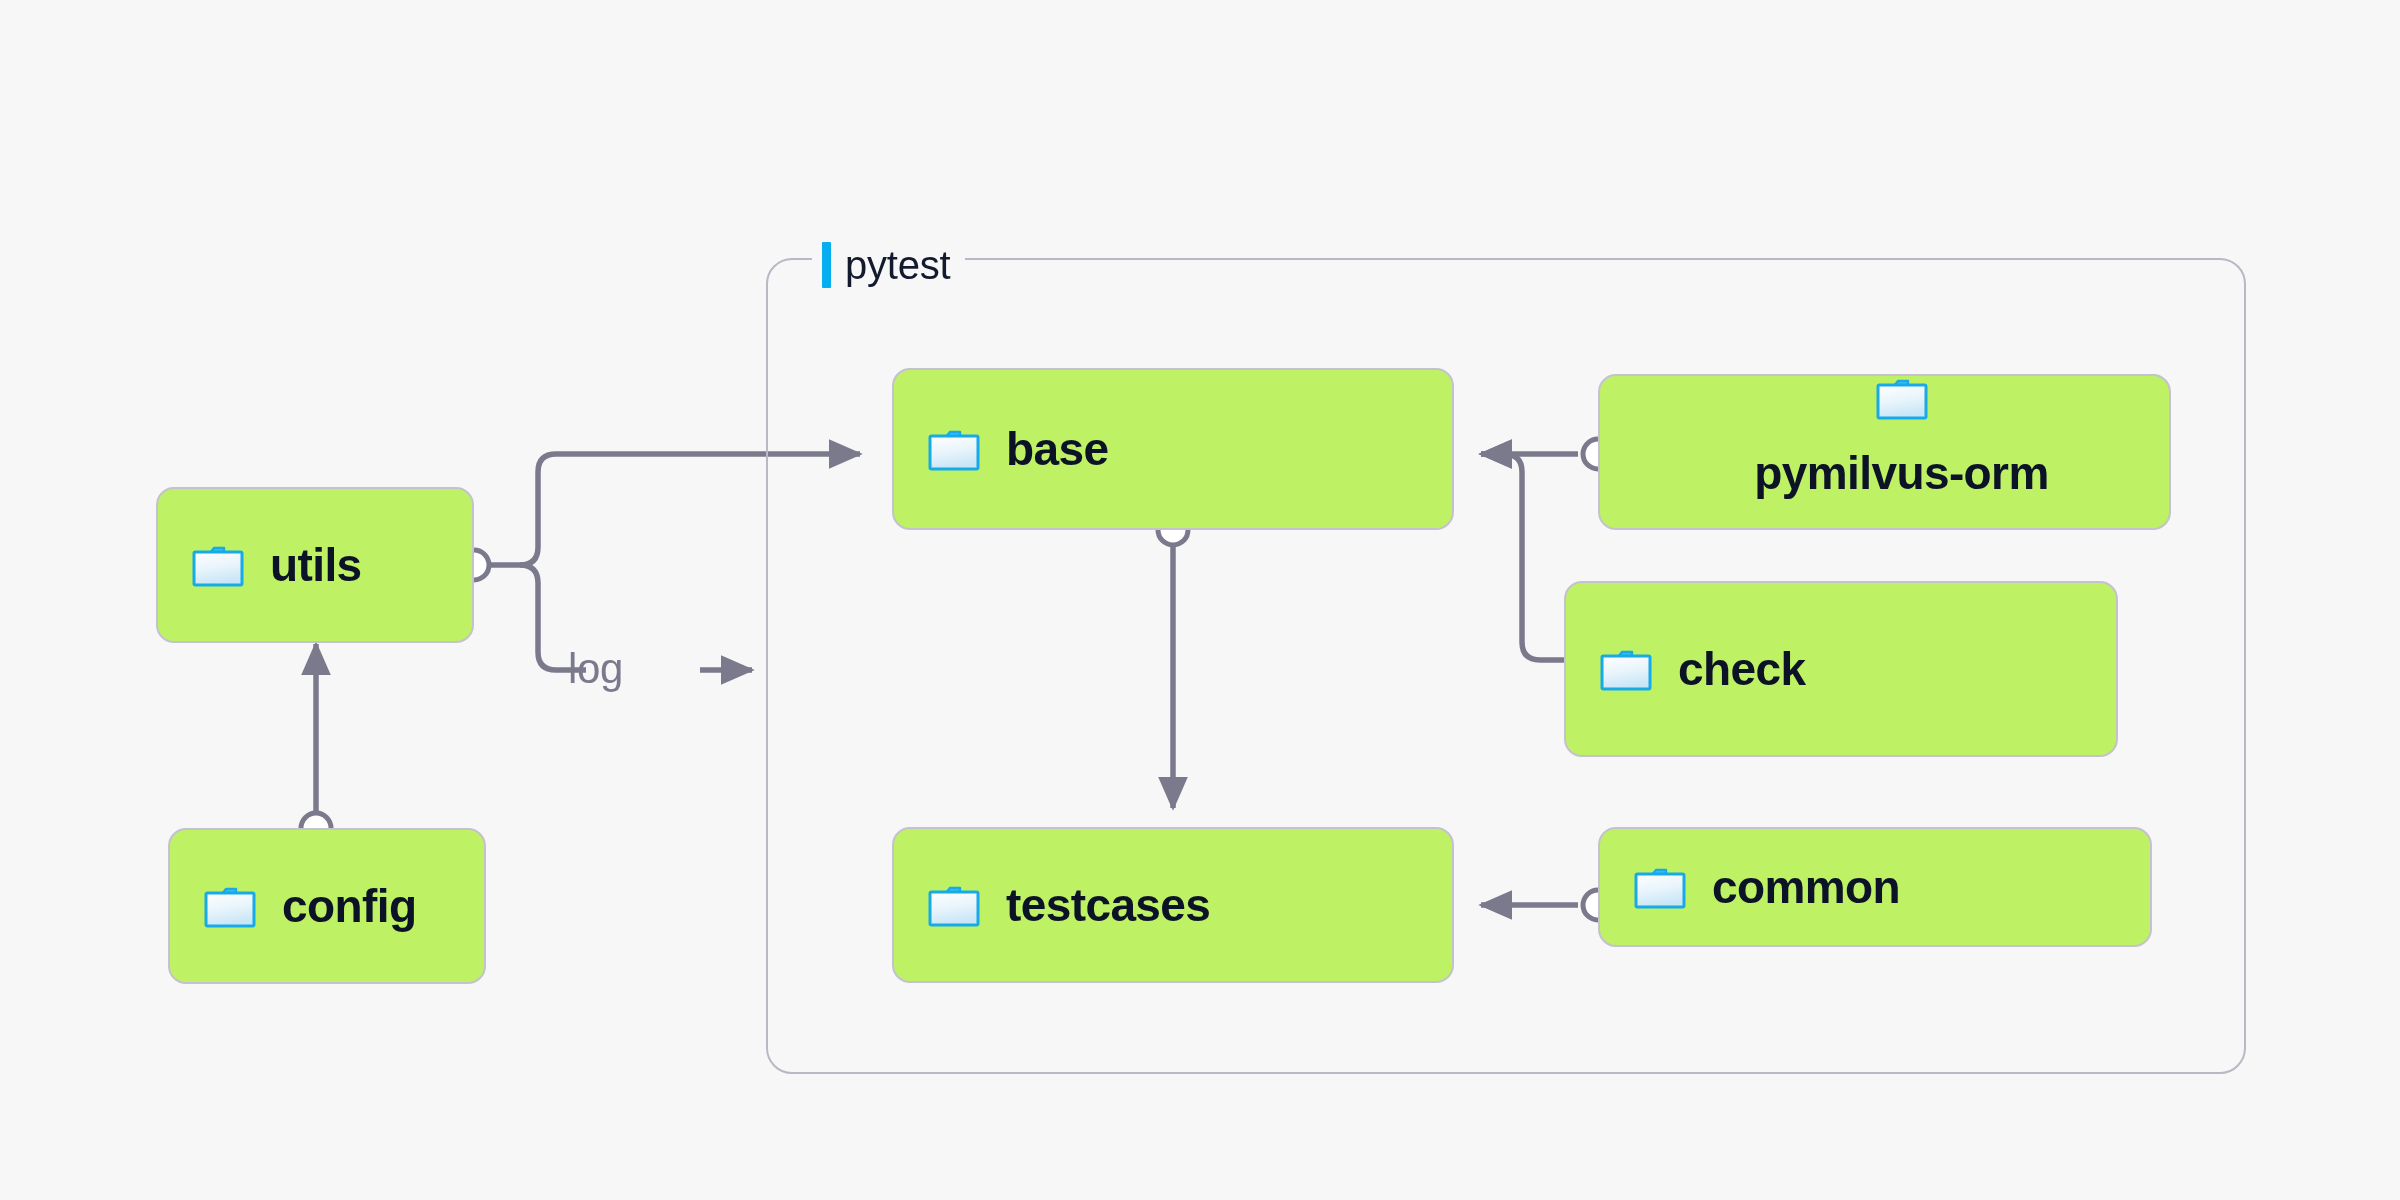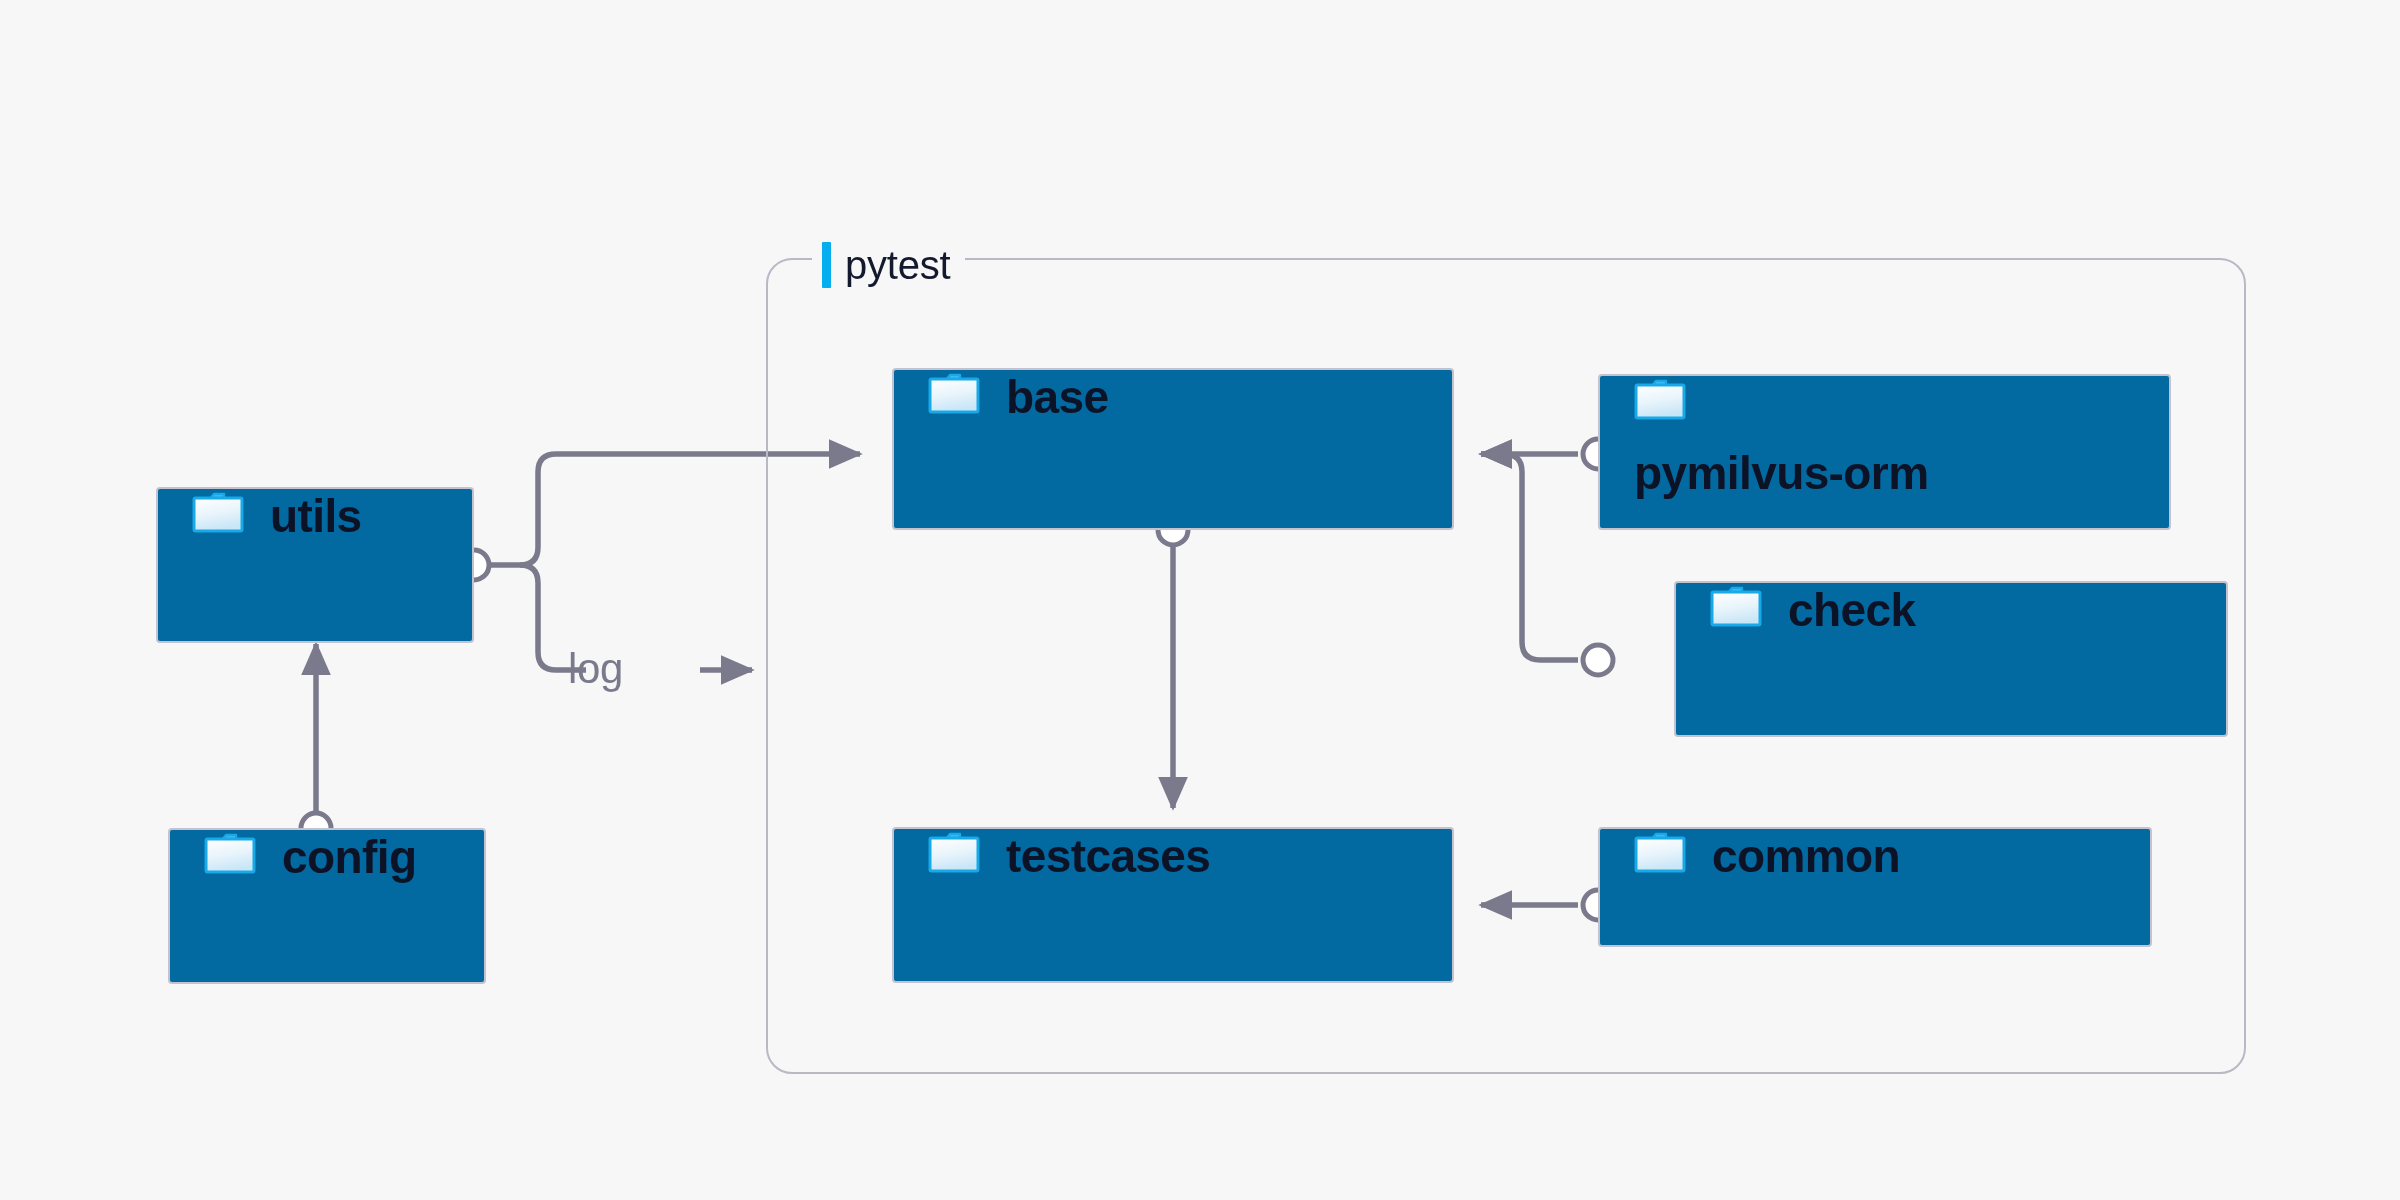--- a/index.html
+++ b/index.html
@@ -54,24 +54,25 @@
     font-size: 40px;
     color: #131a2e;
     letter-spacing: -0.2px;
     white-space: nowrap;
   }
 
   
   .node {
     position: absolute;
     box-sizing: border-box;
-    background: #0369a1;
+    background: #bef264;
     border: 2.5px solid #c3c2ce;
-    border-radius: 4px;
+    border-radius: 18px;
     display: flex;
+    align-items: center;
     padding-left: 34px;
     gap: 26px;
   }
   .node-label {
     font-size: 46px;
     font-weight: 700;
     color: #0d1326;
     letter-spacing: -0.6px;
     white-space: nowrap;
   }
@@ -182,21 +183,21 @@
   </div>
 
   <div class="node" style="left:1598px; top:330px; width:573px; height:156px;flex-direction:column;">
     <svg class="folder-icon" viewBox="0 0 52 44">
       <path d="M2 10 h16 l4 -5 h10 v5" fill="url(#folderTabGrad)" stroke="#17a9e8" stroke-width="2.4" stroke-linejoin="round"></path>
       <rect x="2" y="9" width="48" height="33" rx="1.5" fill="url(#folderGrad)" stroke="#17a9e8" stroke-width="3"></rect>
     </svg>
     <span class="node-label">pymilvus-orm</span>
   </div>
 
-  <div class="node" style="left:1674px; top:537px; width:554px; height:156px;">
+  <div class="node" style="left:1564px; top:537px; width:554px; height:176px;">
     <svg class="folder-icon" viewBox="0 0 52 44">
       <path d="M2 10 h16 l4 -5 h10 v5" fill="url(#folderTabGrad)" stroke="#17a9e8" stroke-width="2.4" stroke-linejoin="round"></path>
       <rect x="2" y="9" width="48" height="33" rx="1.5" fill="url(#folderGrad)" stroke="#17a9e8" stroke-width="3"></rect>
     </svg>
     <span class="node-label">check</span>
   </div>
 
   <div class="node" style="left:1598px; top:783px; width:554px; height:120px;">
     <svg class="folder-icon" viewBox="0 0 52 44">
       <path d="M2 10 h16 l4 -5 h10 v5" fill="url(#folderTabGrad)" stroke="#17a9e8" stroke-width="2.4" stroke-linejoin="round"></path>

